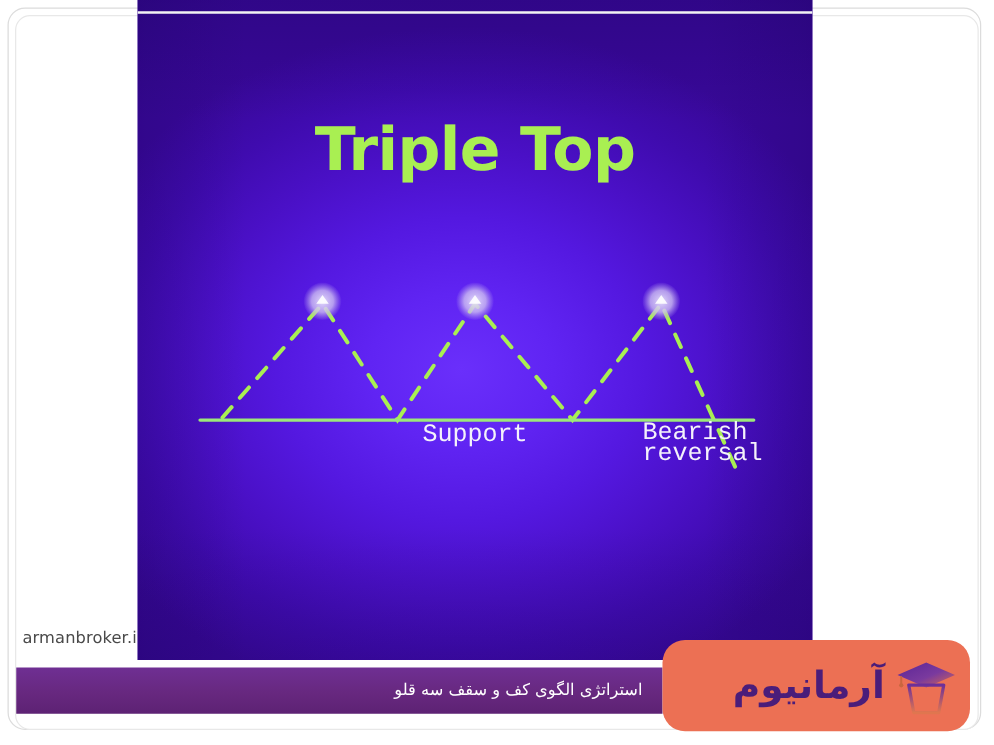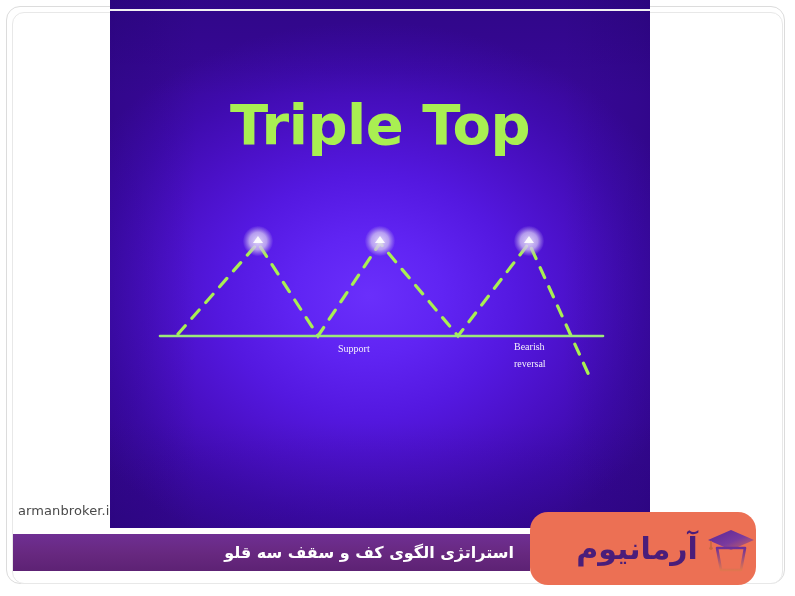--- a/index.html
+++ b/index.html
@@ -93,44 +93,44 @@
     background: #f2f2f4;
     z-index: 4;
   }
 
   .chart-title {
     position: absolute;
     left: 0;
     right: 0;
     top: 92px;
     text-align: center;
-    font-size: 56px;
+    font-size: 48px;
     font-weight: bold;
     letter-spacing: -0.5px;
     color: #a9ef52;
     z-index: 3;
     font-family: "DejaVu Sans", "Liberation Sans", sans-serif;
   }
 
   .chart-svg {
     position: absolute;
     left: 0;
     top: 0;
     width: 540px;
     height: 528px;
     z-index: 2;
   }
 
   .lbl {
     position: absolute;
     color: #f4f2fb;
-    font-size: 10px;
+    font-size: 20px;
     line-height: 17px;
     z-index: 3;
-    font-family: Liberation Serif, serif;
+    font-family: Liberation Mono, monospace;
   }
   .lbl-support { left: 228px; top: 340px; }
   .lbl-bearish { left: 404px; top: 338px; }
 
   
   .caption-banner {
     position: absolute;
     left: 13px;
     top: 534px;
     width: 517px;
@@ -138,33 +138,33 @@
     background: linear-gradient(180deg, #6f2f93 0%, #67287f 55%, #5d2274 100%);
     display: flex;
     align-items: center;
     justify-content: flex-end;
     padding-right: 16px;
     box-sizing: border-box;
     z-index: 5;
   }
   .caption-text {
     color: #ffffff;
-    font-size: 16px;
-    font-weight: bold;
+    font-size: 13px;
+    font-weight: normal;
     direction: rtl;
     white-space: nowrap;
     font-family: "DejaVu Sans", "Liberation Sans", sans-serif;
   }
 
   
   .logo-badge {
     position: absolute;
     left: 530px;
     top: 512px;
-    width: 226px;
+    width: 246px;
     height: 73px;
     background: #ec7054;
     border-radius: 18px;
     z-index: 6;
     display: flex;
     align-items: center;
     justify-content: center;
     gap: 6px;
     box-sizing: border-box;
     padding-left: 48px;

